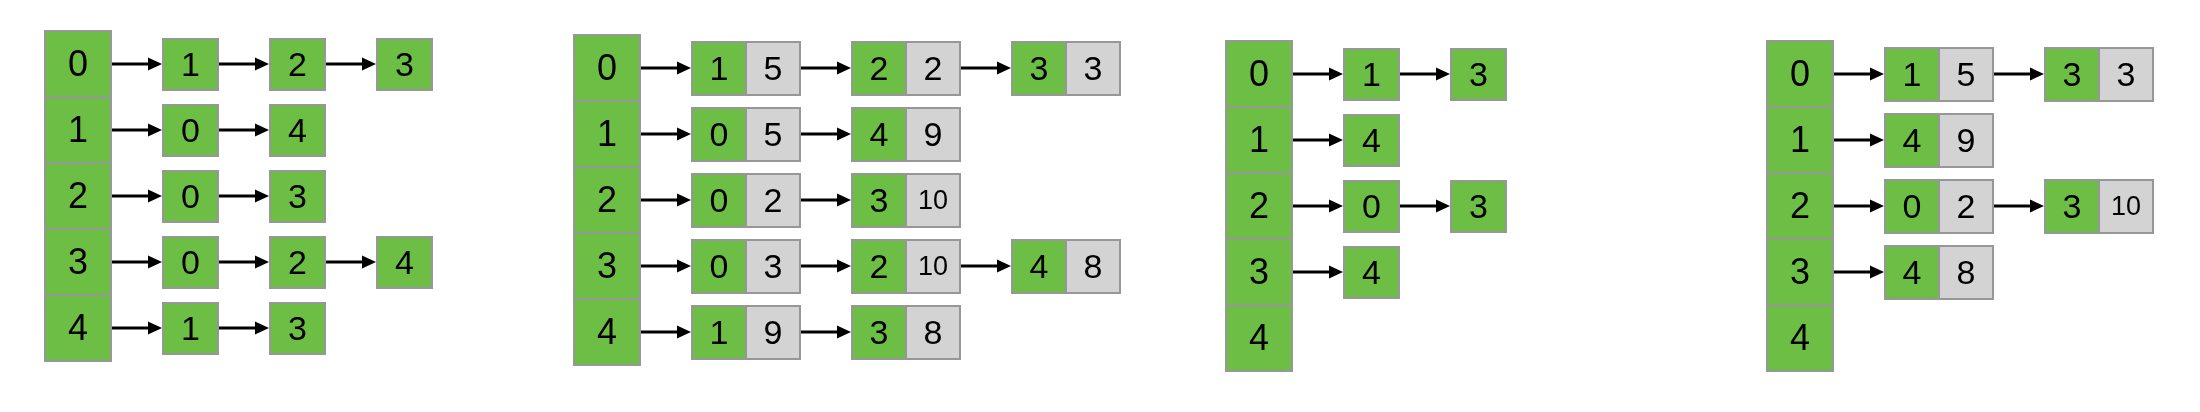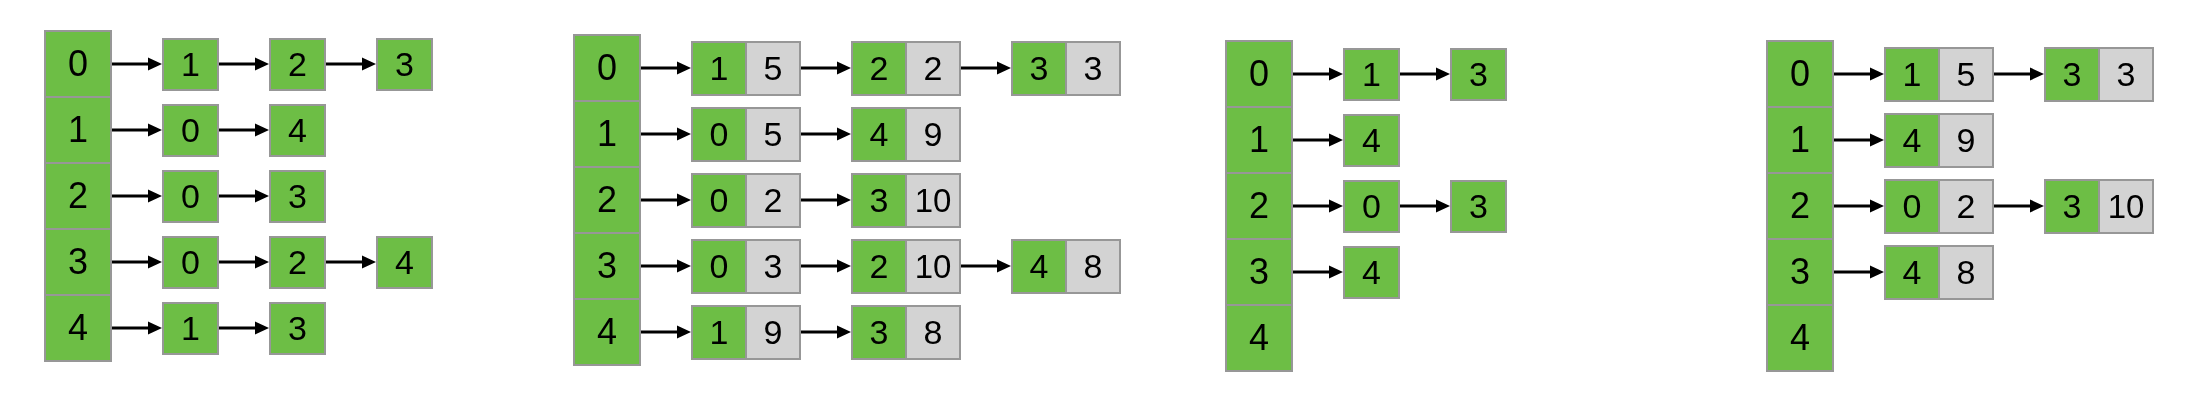--- a/index.html
+++ b/index.html
@@ -40,21 +40,21 @@
   }
   .node.pair { height: 55px; }
   .half {
     width: 56px; height: 55px; flex: none;
     border: 2px solid var(--border);
     display: flex; align-items: center; justify-content: center;
     font-size: 34px; color: var(--text); line-height: 1;
   }
   .half.vertex { background: var(--green); }
   .half.weight { background: var(--gray); margin-left: -2px; }
-  .half.weight.small { font-size: 33px; }
+  .half.weight.small { font-size: 27px; }
 </style>
 </head>
 <body>
 
 <div id="canvas">
     <div class="diagram">
       <div class="adj-row">
         <div class="array-cell">0</div>
         <svg width="50" height="16" class="arrow">
           <line x1="0" y1="8" x2="38" y2="8" stroke="#000000" stroke-width="3"></line>

